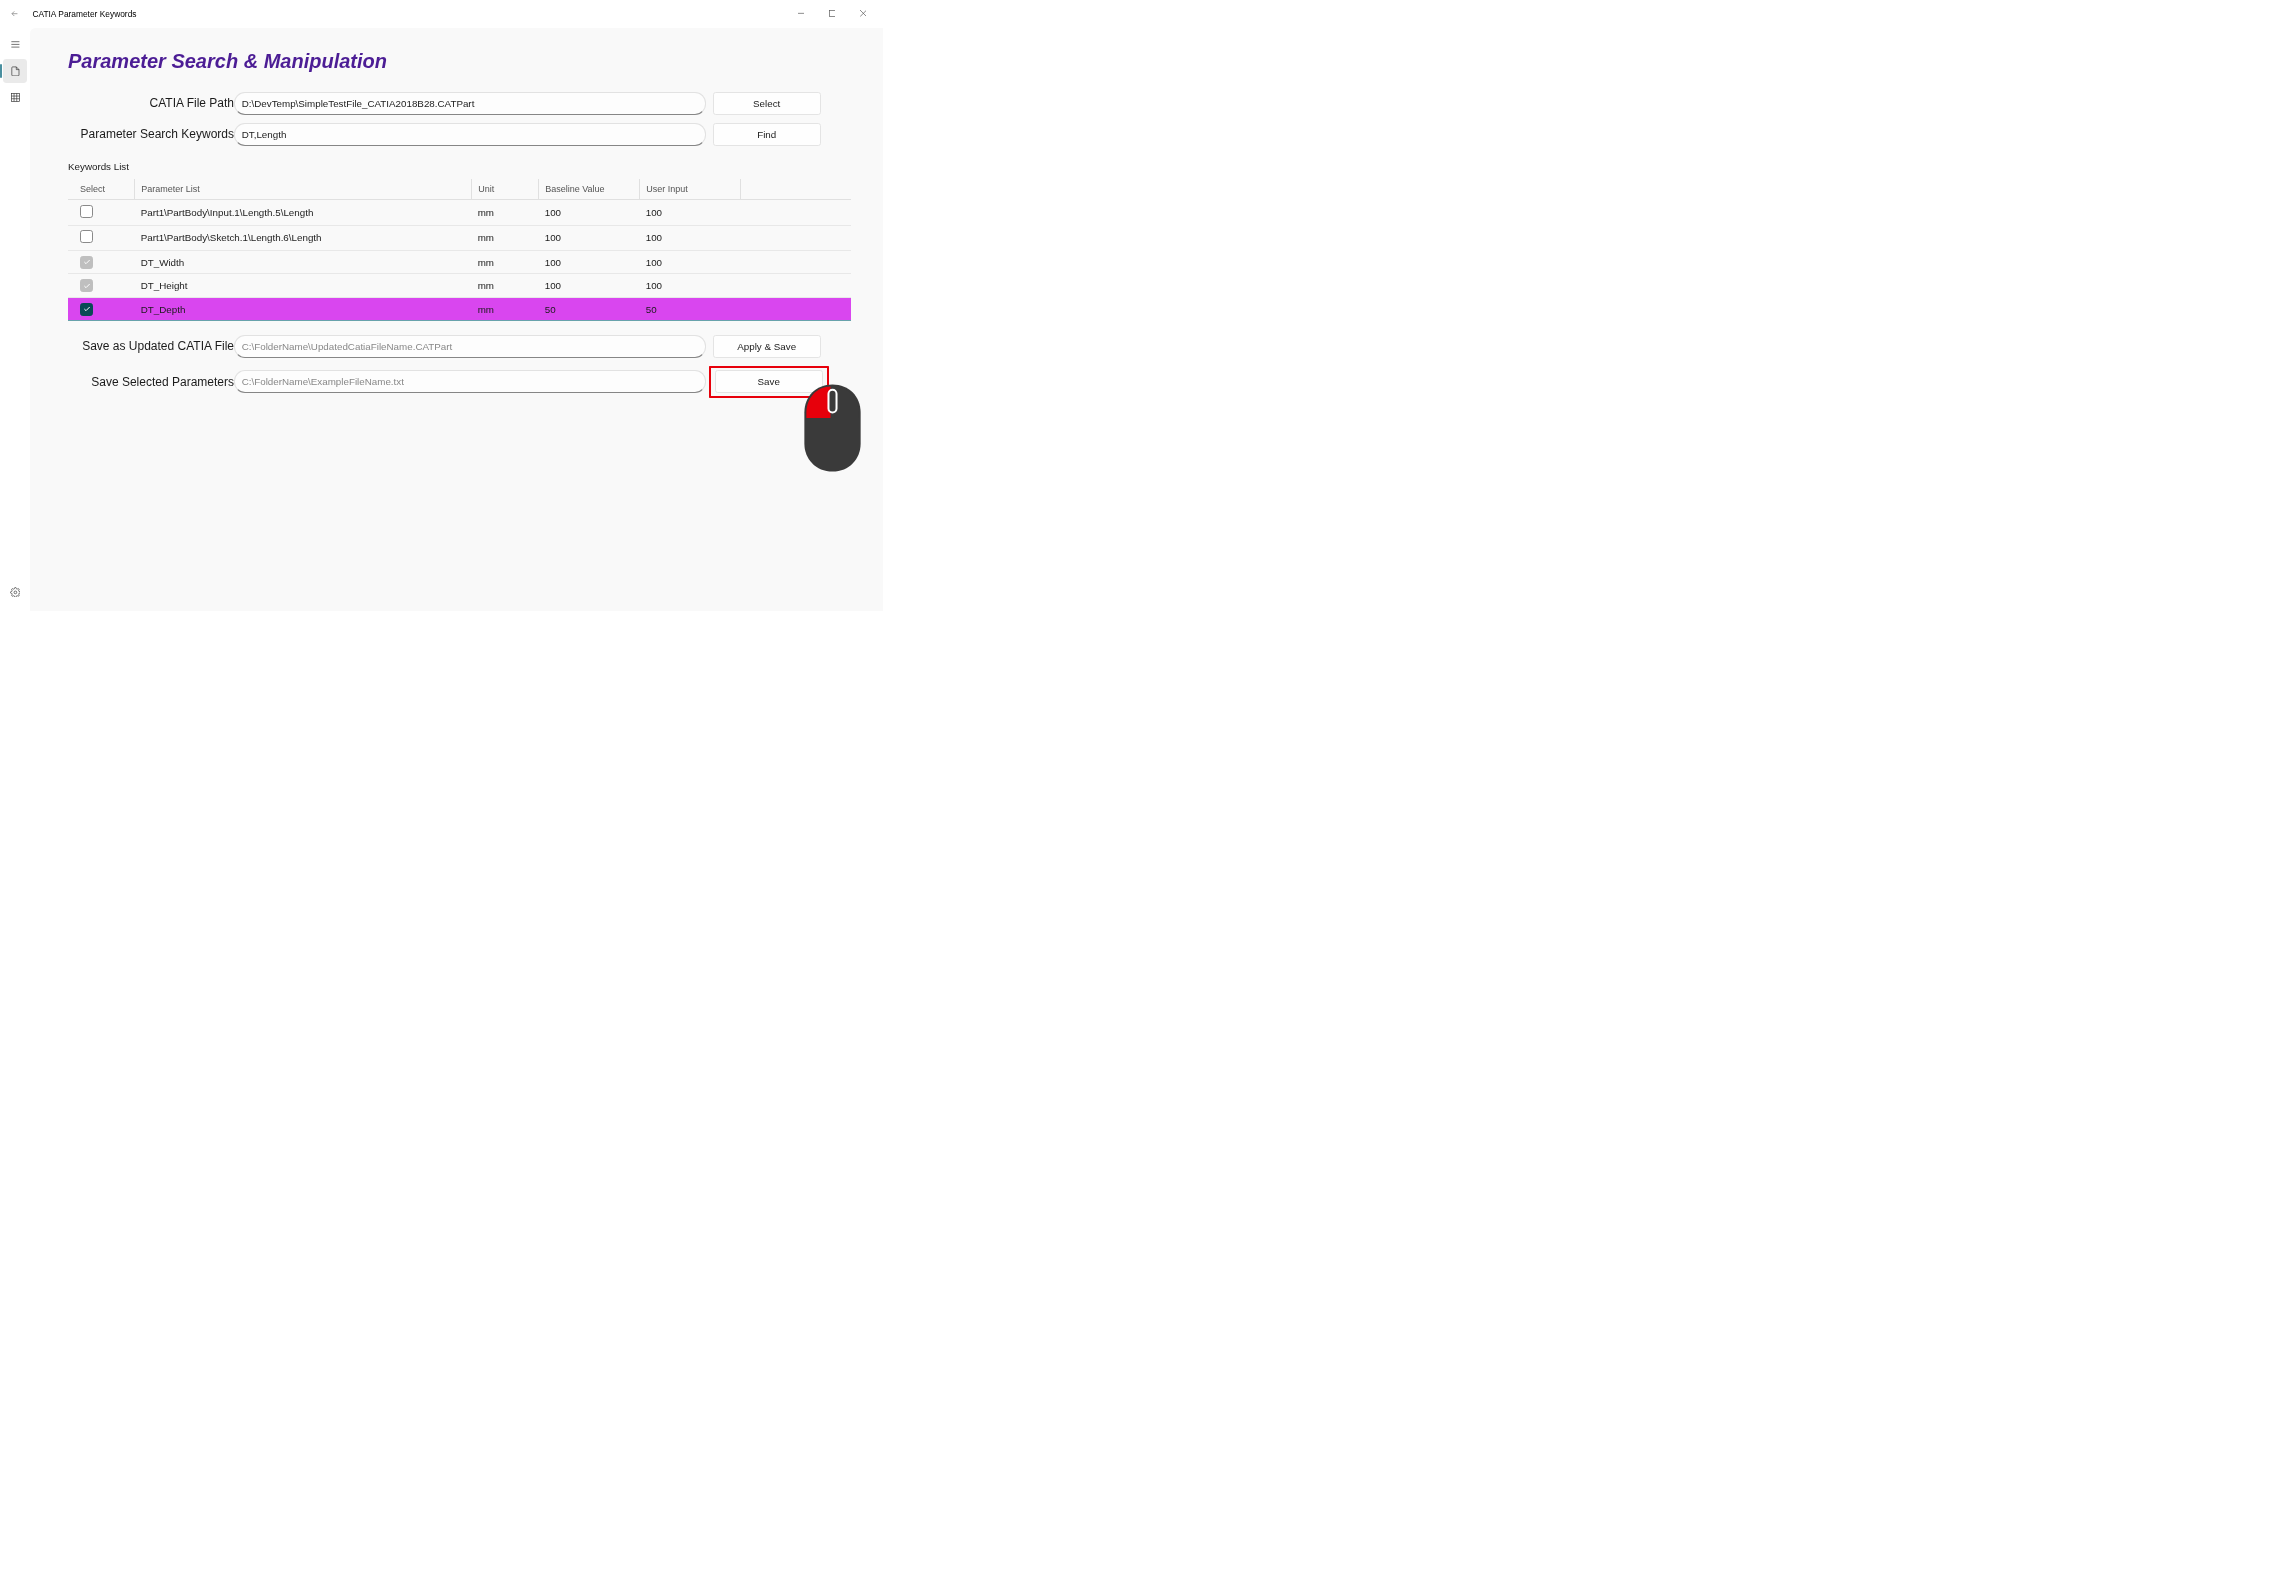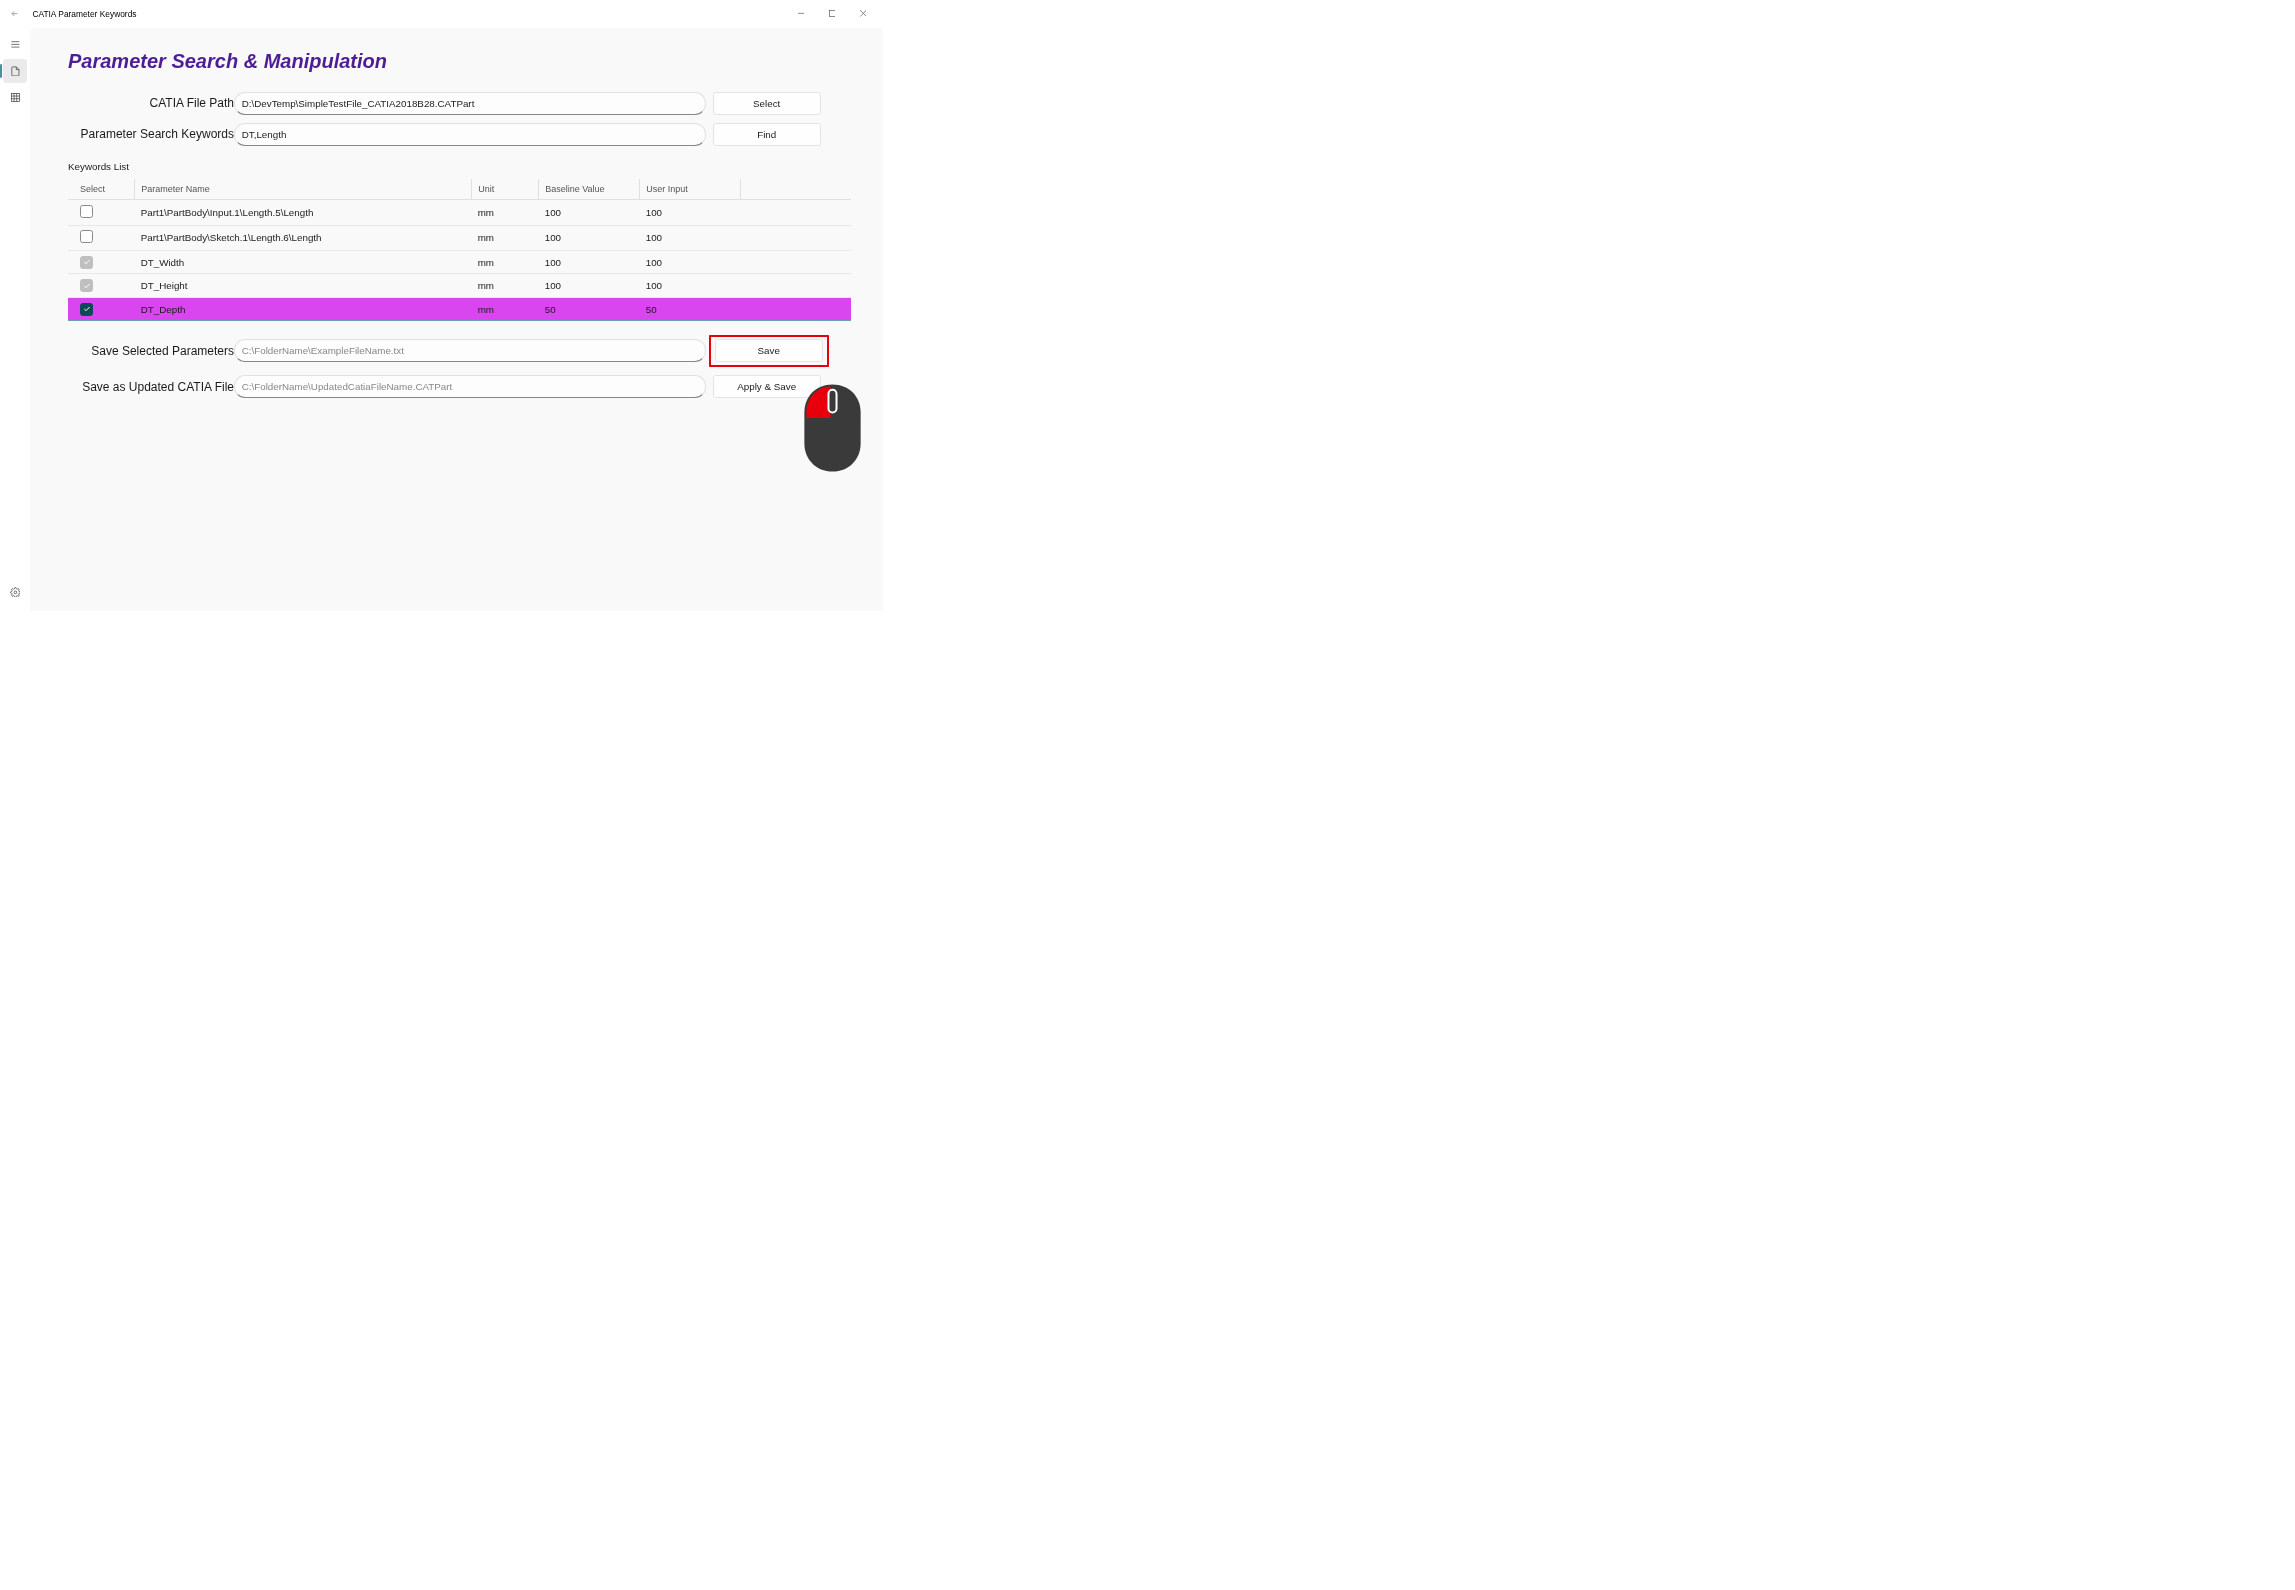--- a/index.html
+++ b/index.html
@@ -290,21 +290,21 @@
       <button class="action-btn">Find</button>
     </div>
 
     <div class="section-label">Keywords List</div>
 
     <div class="table-wrap">
       <table class="param-table">
         <thead>
           <tr>
             <th class="col-select">Select</th>
-            <th class="col-name">Parameter Name</th>
+            <th class="col-name">Parameter List</th>
             <th class="col-unit">Unit</th>
             <th class="col-baseline">Baseline Value</th>
             <th class="col-userinput">User Input</th>
             <th class="col-extra"></th>
           </tr>
         </thead>
         <tbody id="table-body">
             <tr>
               <td style="padding-left: 12px;"><span class="checkbox"></span></td>
               <td>Part1\PartBody\Input.1\Length.5\Length</td>
@@ -356,30 +356,30 @@
               <td>50</td>
               <td>50</td>
               <td></td>
             </tr>
           </tbody>
       </table>
     </div>
 
     <div class="bottom-section">
       <div class="form-row">
+        <div class="form-label">Save as Updated CATIA File</div>
+        <input class="text-input" placeholder="C:\FolderName\UpdatedCatiaFileName.CATPart" style="">
+        <button class="action-btn">Apply &amp; Save</button>
+      </div>
+      <div class="form-row">
         <div class="form-label">Save Selected Parameters</div>
         <input class="text-input" placeholder="C:\FolderName\ExampleFileName.txt" style="">
         <span class="highlight-box">
           <button class="action-btn">Save</button>
         </span>
-      </div>
-      <div class="form-row">
-        <div class="form-label">Save as Updated CATIA File</div>
-        <input class="text-input" placeholder="C:\FolderName\UpdatedCatiaFileName.CATPart" style="">
-        <button class="action-btn">Apply &amp; Save</button>
       </div>
     </div>
 
     <div class="mouse-indicator">
       <svg width="67" height="88" viewBox="0 0 100 130">
         <path d="M50 0 C25 0 8 18 8 42 L8 88 C8 111 25 130 50 130 C75 130 92 111 92 88 L92 42 C92 18 75 0 50 0 Z" fill="#3a3a3a"></path>
         <path d="M47 3 L47 50 L11 50 L11 42 C11 20 27 3 47 3 Z" fill="#e7000b"></path>
         <path d="M53 3 C73 3 89 20 89 42 L89 50 L53 50 Z" fill="#3a3a3a"></path>
         <rect x="44" y="8" width="12" height="34" rx="6" fill="#3a3a3a" stroke="#fff" stroke-width="3"></rect>
       </svg>

